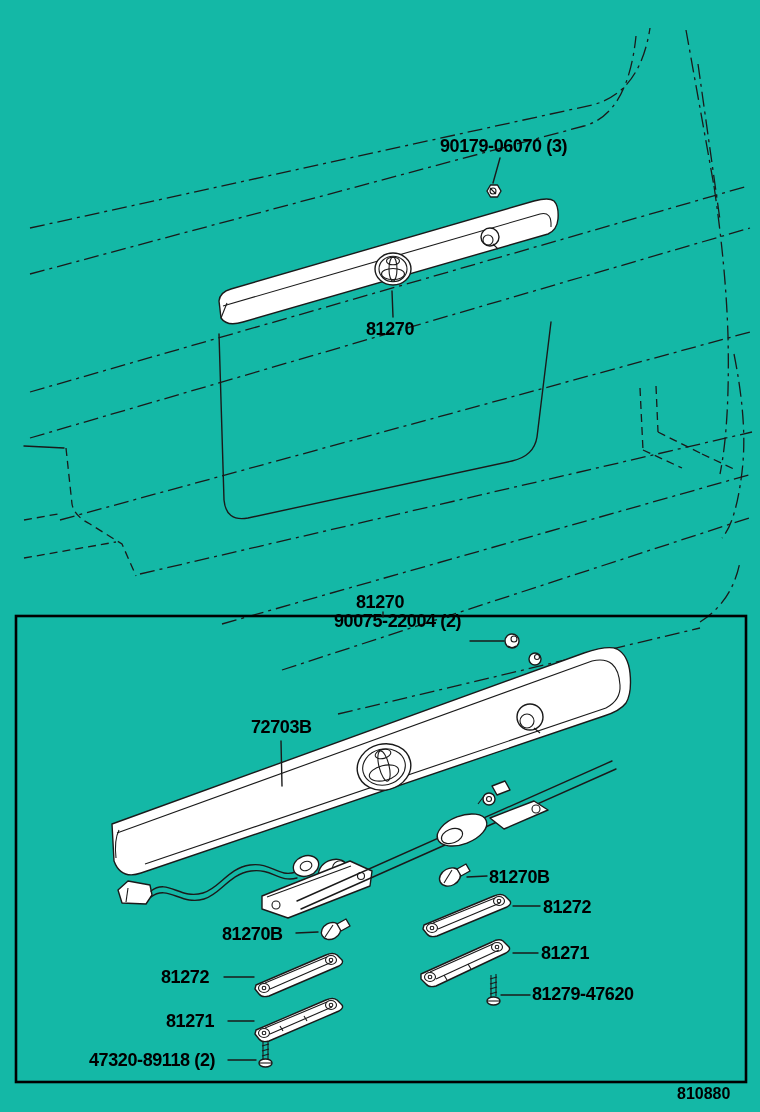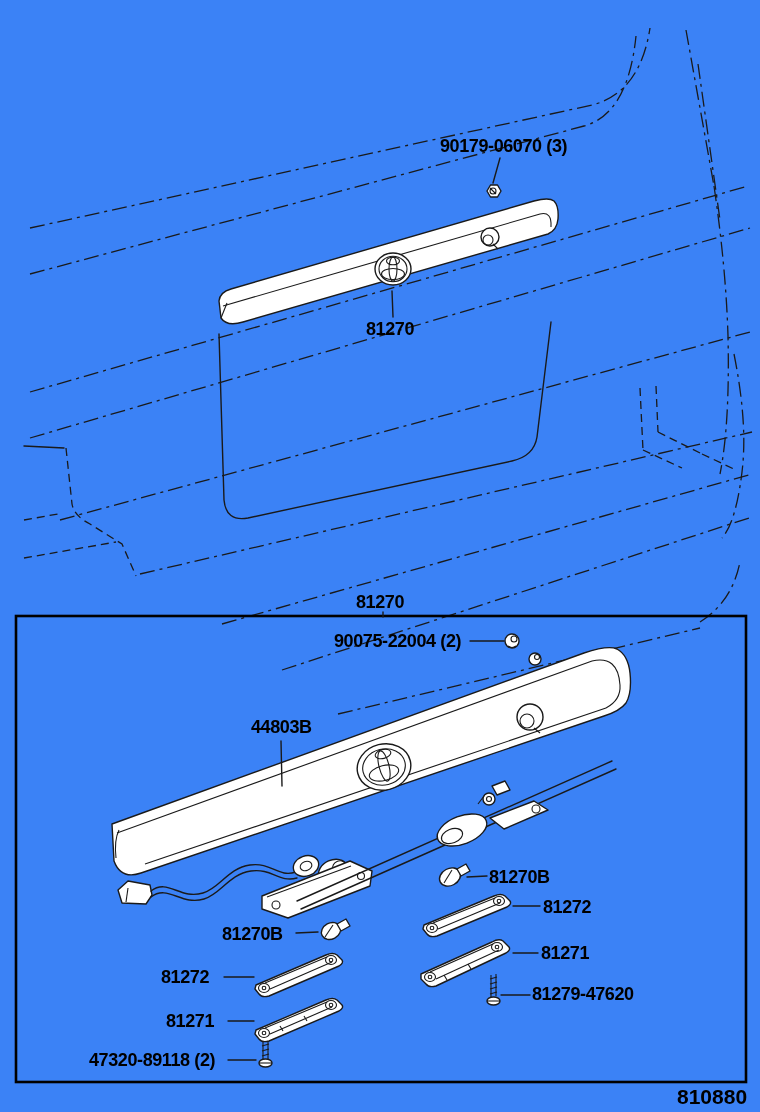--- a/index.html
+++ b/index.html
@@ -1,25 +1,25 @@
 <!DOCTYPE html>
 <html><head>
 <meta charset="utf-8">
 <style>
   html,body{margin:0;padding:0;background:#fff;}
   .canvas{
-    position:relative;width:760px;height:1112px;background:#3b82f6;
+    position:relative;width:760px;height:1112px;background:#14b8a6;
     font-family:"Liberation Sans",sans-serif;overflow:hidden;
   }
   svg.linework{position:absolute;left:0;top:0;width:760px;height:1112px;}
   .callout{
     position:absolute;font-weight:bold;font-size:18px;line-height:1;
     letter-spacing:-0.4px;color:#000;white-space:nowrap;
   }
-  .fig-code{position:absolute;font-weight:bold;font-size:21px;line-height:1;color:#000;white-space:nowrap;}
+  .fig-code{position:absolute;font-weight:bold;font-size:16px;line-height:1;color:#000;white-space:nowrap;}
   
   .ln{stroke:#1a1a1a;stroke-width:1.4;fill:none;stroke-linecap:round;stroke-linejoin:round;}
   .lnf{stroke:#1a1a1a;stroke-width:1.4;fill:#ffffff;stroke-linejoin:round;}
   .ph{stroke:#1a1a1a;stroke-width:1.3;fill:none;stroke-dasharray:15 5 3 5;stroke-linecap:butt;}
   .ph2{stroke:#1a1a1a;stroke-width:1.3;fill:none;stroke-dasharray:8 5;stroke-linecap:butt;}
   .box{stroke:#000;stroke-width:2.6;fill:none;}
   .thin{stroke:#1a1a1a;stroke-width:1.1;fill:none;}
 </style>
 </head>
 <body>
@@ -220,22 +220,22 @@
       <path class="ln" d="M 224,977 L 254,977"></path>
       <path class="ln" d="M 228,1021 L 254,1021"></path>
       <path class="ln" d="M 228,1060 L 256,1060"></path>
     </g>
   </svg>
 
   <div class="callout" style="left:440px;top:137px">90179-06070 (3)</div>
   <div class="callout" style="left:366px;top:320px">81270</div>
 
   <div class="callout" style="left:356px;top:593px">81270</div>
-  <div class="callout" style="left:334px;top:632px">90075-22004 (2)</div>
-  <div class="callout" style="left:251px;top:718px">44803B</div>
+  <div class="callout" style="left:334px;top:612px">90075-22004 (2)</div>
+  <div class="callout" style="left:251px;top:718px">72703B</div>
 
   <div class="callout" style="left:489px;top:868px">81270B</div>
   <div class="callout" style="left:543px;top:898px">81272</div>
   <div class="callout" style="left:541px;top:944px">81271</div>
   <div class="callout" style="left:532px;top:985px">81279-47620</div>
 
   <div class="callout" style="left:222px;top:925px">81270B</div>
   <div class="callout" style="left:161px;top:968px">81272</div>
   <div class="callout" style="left:166px;top:1012px">81271</div>
   <div class="callout" style="left:89px;top:1051px">47320-89118 (2)</div>

